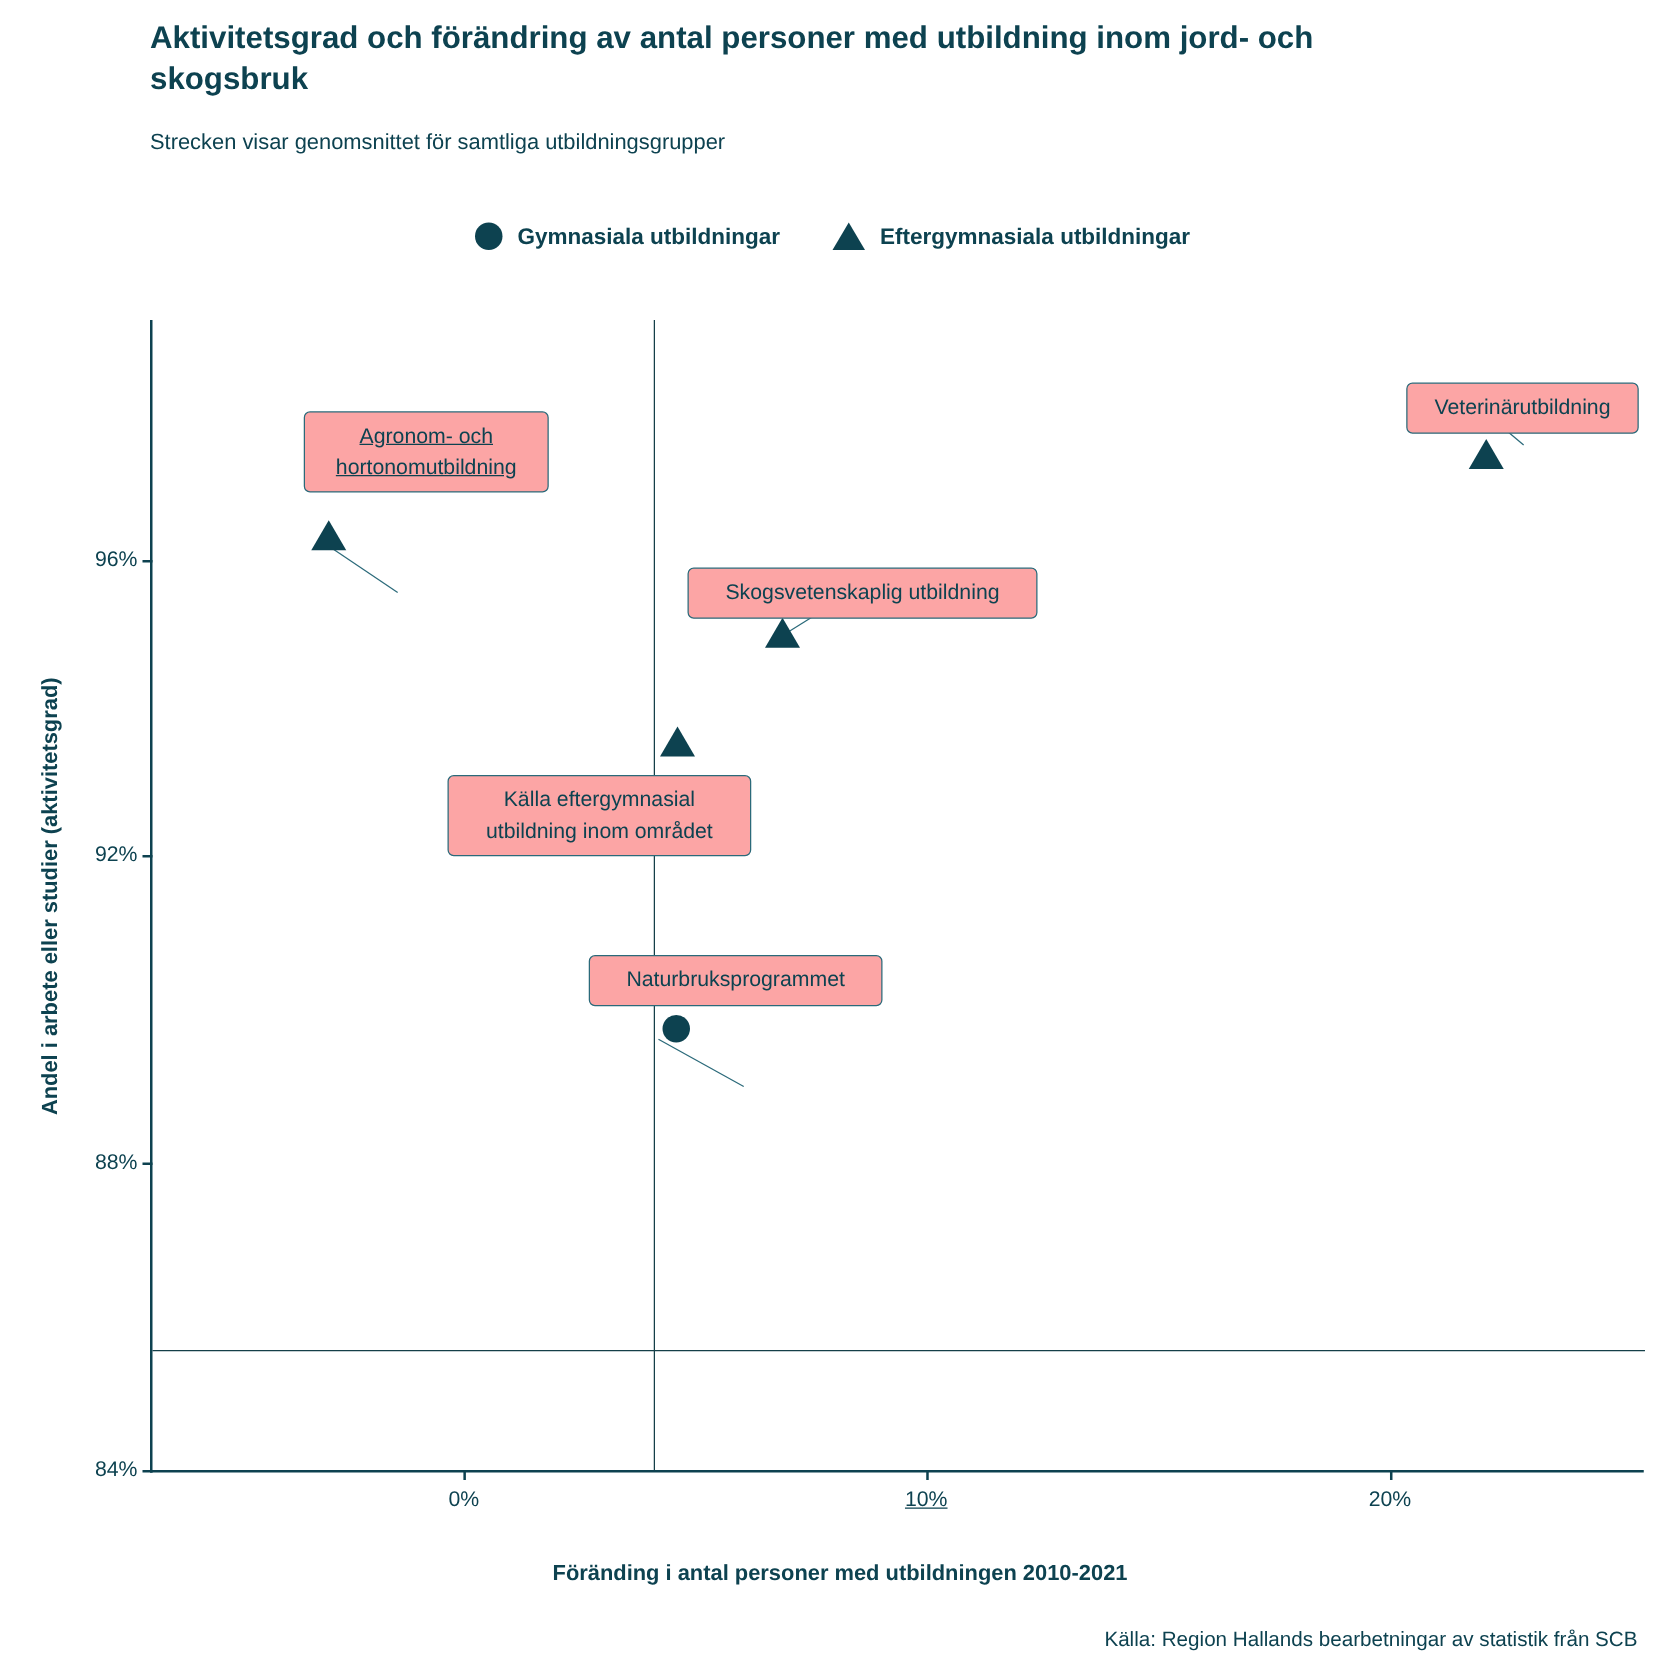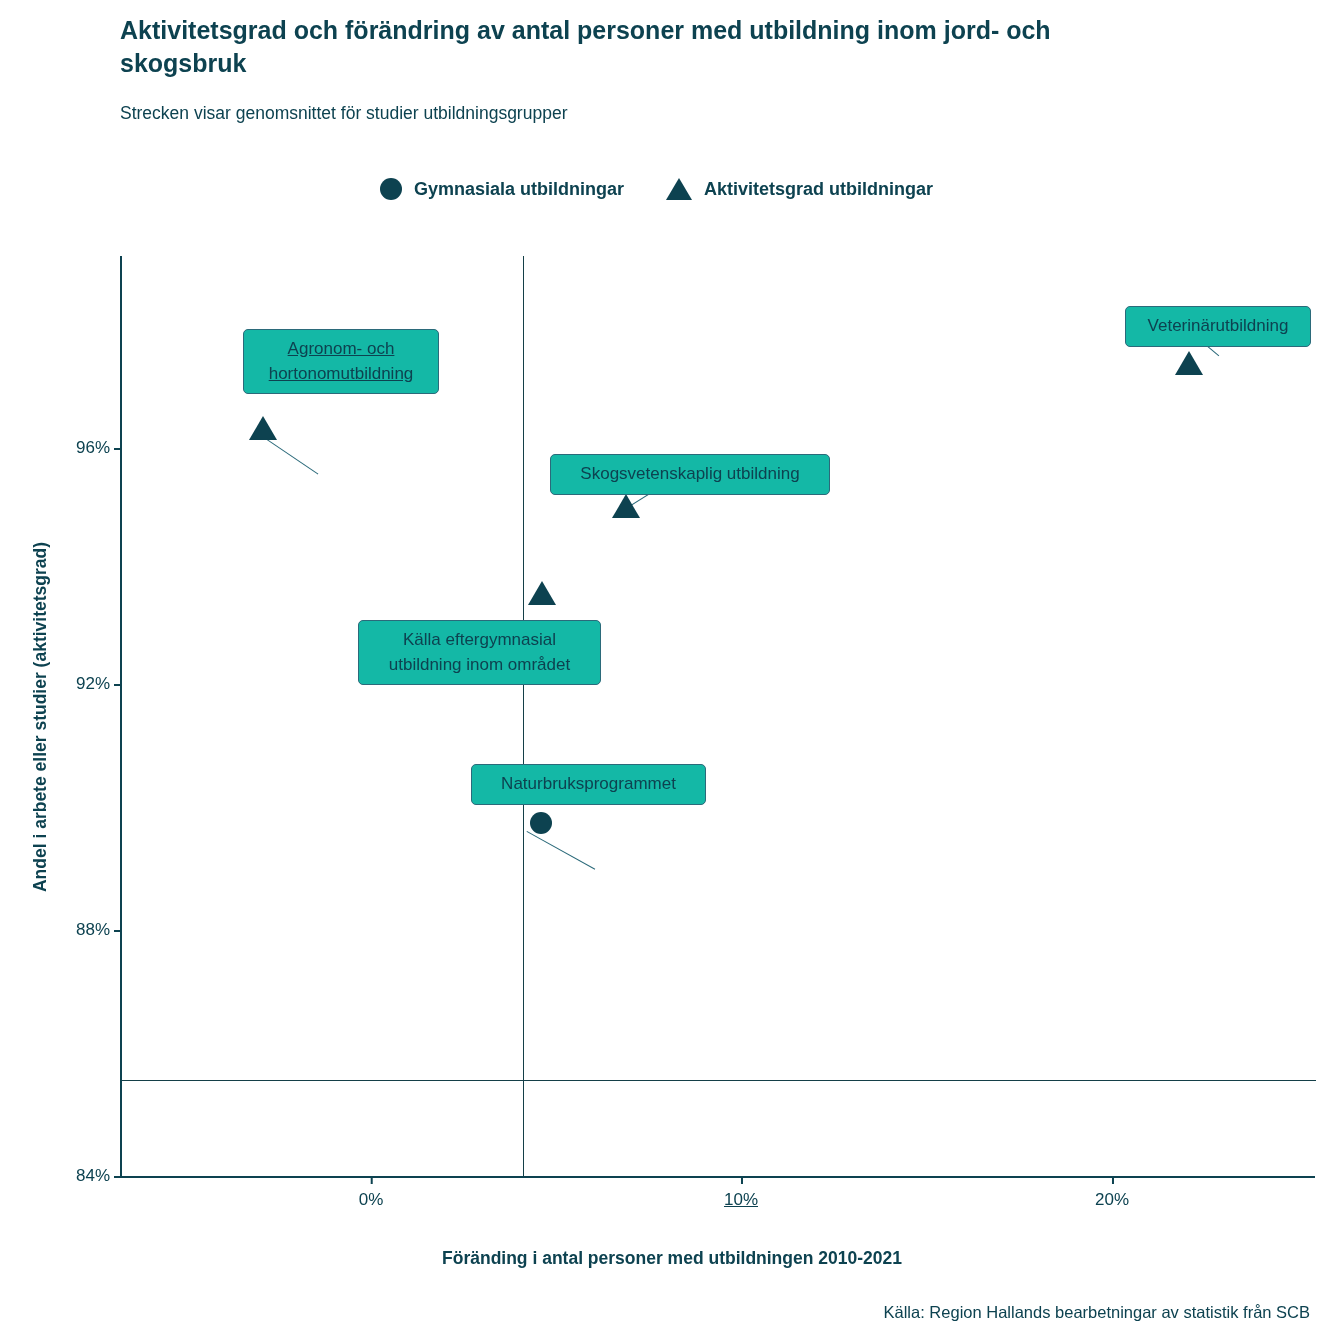--- a/index.html
+++ b/index.html
@@ -139,21 +139,21 @@
     height: 0;
     border-left: 14px solid transparent;
     border-right: 14px solid transparent;
     border-bottom: 24px solid #0d4250;
     transform: translate(-50%, -62%);
   }
   .label-box {
     position: absolute;
     border: 1.3px solid #2b6a7a;
     border-radius: 5px;
-    background: #14b8a6;
+    background: #fca5a5;
     color: #0d4250;
     font-size: 17px;
     line-height: 1.45;
     padding: 7px 11px;
     text-align: center;
     white-space: pre-line;
     box-sizing: border-box;
   }
   .leader {
     position: absolute;
@@ -194,30 +194,30 @@
     font-size: 16.5px;
     color: #0d4250;
   }
 </style>
 </head>
 <body>
 
 <div class="page">
 
   <div class="title">Aktivitetsgrad och förändring av antal personer med utbildning inom jord- och skogsbruk</div>
-  <div class="subtitle">Strecken visar genomsnittet för studier utbildningsgrupper</div>
+  <div class="subtitle">Strecken visar genomsnittet för samtliga utbildningsgrupper</div>
 
   <div class="legend">
     <div class="legend-item">
       <span class="legend-dot"></span>
       <span>Gymnasiala utbildningar</span>
     </div>
     <div class="legend-item">
       <span class="legend-tri"></span>
-      <span>Aktivitetsgrad utbildningar</span>
+      <span>Eftergymnasiala utbildningar</span>
     </div>
   </div>
 
   <div class="ylabel-wrap">
     <span>Andel i arbete eller studier (aktivitetsgrad)</span>
   </div>
 
   <div class="plot">
 
     <div class="ytick" style="top: 920px;">84%</div>

